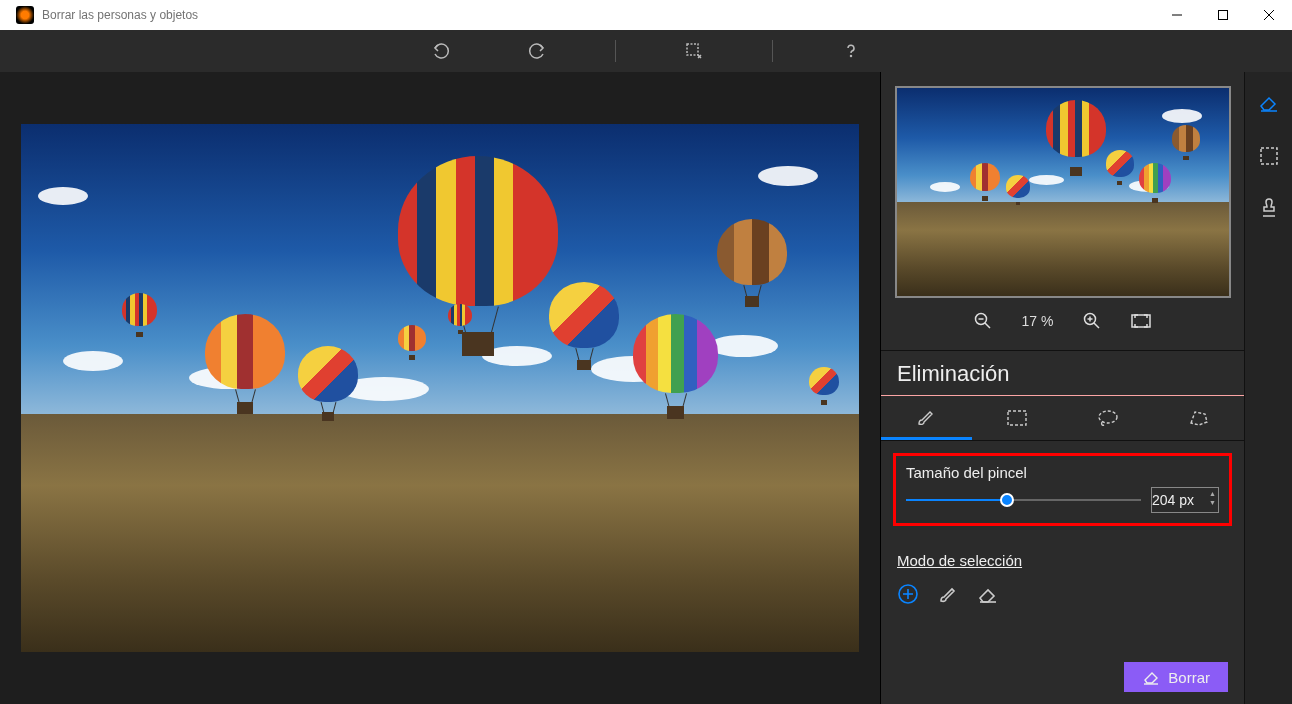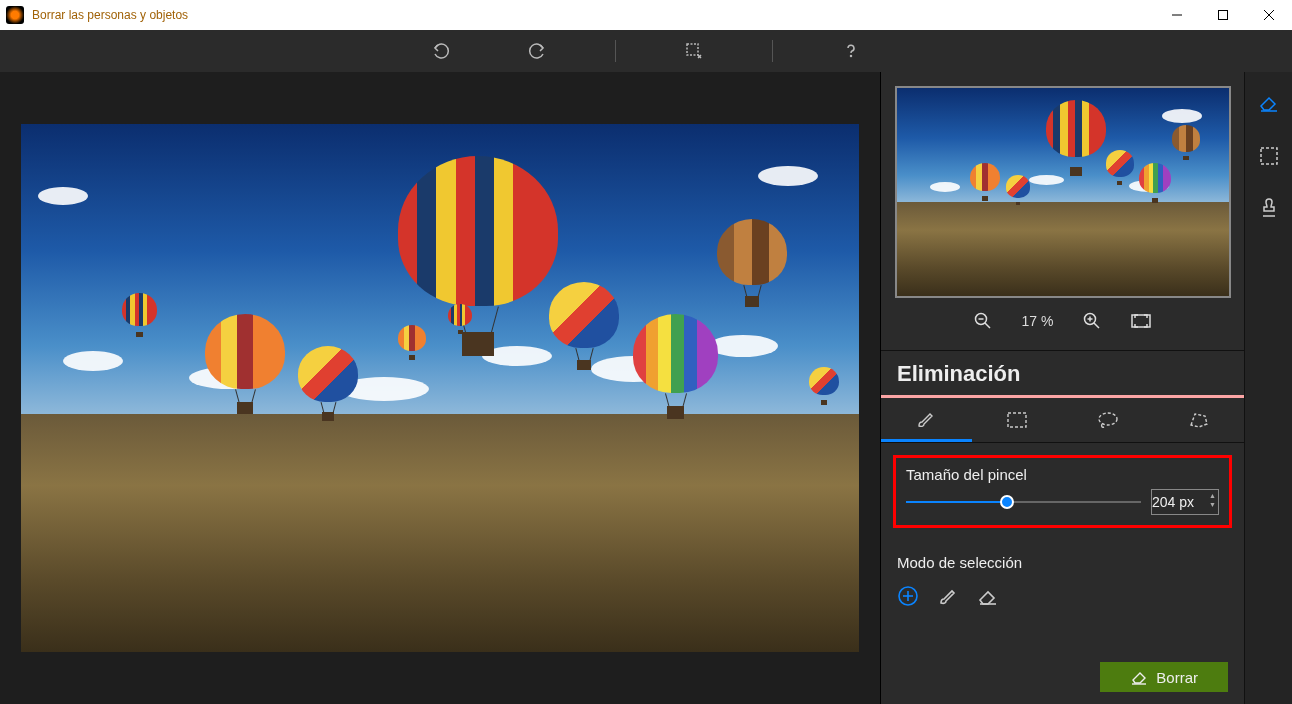--- a/index.html
+++ b/index.html
@@ -1,19 +1,19 @@
 <!DOCTYPE html>
 <html><head>
 <meta charset="utf-8">
 <style>
 * { margin: 0; padding: 0; box-sizing: border-box; font-family: "Segoe UI", Arial, sans-serif; }
 body { background: #1a1a1a; color: #e0e0e0; width: 1292px; height: 704px; overflow: hidden; }
 
 
-.titlebar { height: 30px; background: #ffffff; display: flex; align-items: center; padding-left: 6px; color: #a16207; }
+.titlebar { height: 30px; background: #ffffff; display: flex; align-items: center; padding-left: 16px; color: #737373; }
 .titlebar .app-icon { width: 18px; height: 18px; margin-right: 8px; border-radius: 3px; background: radial-gradient(circle, #ff7b00 30%, #000 70%); }
 .titlebar .title { font-size: 12px; flex: 1; }
 .win-controls { display: flex; }
 .win-btn { width: 46px; height: 30px; display: flex; align-items: center; justify-content: center; cursor: pointer; }
 .win-btn svg { stroke: #000; stroke-width: 1; fill: none; }
 
 
 .toolbar { height: 42px; background: #2b2b2b; display: flex; align-items: center; justify-content: center; gap: 60px; }
 .toolbar .tb-btn { width: 36px; height: 36px; display: flex; align-items: center; justify-content: center; color: #bbb; cursor: pointer; }
 .toolbar .divider { width: 1px; height: 22px; background: #555; }
@@ -25,47 +25,47 @@
 .canvas-img { width: 838px; height: 528px; position: relative; overflow: hidden; }
 
 
 .right-panel { width: 364px; background: #2b2b2b; display: flex; flex-direction: column; border-left: 1px solid #000; }
 .preview-area { padding: 14px 14px 8px 14px; display: flex; flex-direction: column; align-items: center; border-bottom: 1px solid #111; }
 .preview-img { width: 336px; height: 212px; border: 2px solid #888; position: relative; overflow: hidden; }
 .zoom-row { display: flex; align-items: center; gap: 30px; margin-top: 14px; margin-bottom: 12px; color: #ddd; font-size: 14px; }
 .zoom-btn { cursor: pointer; display: flex; }
 .zoom-btn svg, .zoom-row svg { stroke: #ddd; fill: none; stroke-width: 1.5; }
 
-.section-title { padding: 10px 16px 8px 16px; font-size: 22px; font-weight: 700; color: #eee; border-bottom: 3px solid #fca5a5; }
+.section-title { padding: 10px 16px 8px 16px; font-size: 22px; font-weight: 400; color: #eee; border-bottom: 1px solid #fca5a5; }
 
 .tool-tabs { display: flex; border-bottom: 1px solid #111; }
 .tool-tab { flex: 1; height: 44px; display: flex; align-items: center; justify-content: center; cursor: pointer; }
 .tool-tab.active { border-bottom: 3px solid #0a84ff; }
 .tool-tab svg { stroke: #ccc; fill: none; stroke-width: 1.4; }
 
 .brush-panel { margin: 12px; padding: 8px 10px 10px 10px; border: 3px solid #ff0000; border-radius: 0; }
 .brush-label { font-size: 15px; color: #eee; margin-bottom: 6px; }
 .brush-row { display: flex; align-items: center; gap: 10px; }
 .slider { flex: 1; position: relative; height: 18px; }
 .slider-track { position: absolute; top: 8px; left: 0; right: 0; height: 2px; background: #666; }
 .slider-fill { position: absolute; top: 8px; left: 0; width: 43%; height: 2px; background: #0a84ff; }
 .slider-thumb { position: absolute; top: 2px; left: 43%; width: 14px; height: 14px; background: #0a84ff; border: 2px solid #fff; border-radius: 50%; margin-left: -7px; }
 .brush-input { width: 68px; height: 26px; background: transparent; border: 1px solid #888; color: #eee; text-align: center; font-size: 14px; display: flex; align-items: center; justify-content: flex-start; position: relative; }
 .spinner { position: absolute; right: 2px; top: 1px; display: flex; flex-direction: column; font-size: 7px; line-height: 9px; color: #aaa; }
 
 .mode-section { padding: 14px 16px; }
-.mode-title { font-size: 15px; font-weight: 500; color: #eee; margin-bottom: 14px; }
+.mode-title { font-size: 15px; font-weight: 500; color: #eee; margin-bottom: 14px; text-decoration: underline; }
 .mode-btns { display: flex; gap: 18px; }
 .mode-btn { cursor: pointer; }
 .mode-btn svg { stroke: #ccc; fill: none; stroke-width: 1.6; }
 .mode-btn.add svg { stroke: #0a84ff; }
 
 .spacer { flex: 1; }
 .erase-row { padding: 12px 16px; display: flex; justify-content: flex-end; }
-.erase-btn { background: #4d7c0f; border: none; color: #eee; padding: 6px 30px; font-size: 15px; display: flex; align-items: center; gap: 8px; cursor: pointer; }
+.erase-btn { background: #8b5cf6; border: none; color: #eee; padding: 6px 18px; font-size: 15px; display: flex; align-items: center; gap: 8px; cursor: pointer; }
 .erase-btn svg { stroke: #eee; fill: none; stroke-width: 1.4; }
 
 
 .tool-strip { width: 48px; background: #242424; display: flex; flex-direction: column; align-items: center; padding-top: 20px; gap: 28px; border-left: 1px solid #111; }
 .strip-btn { cursor: pointer; }
 .strip-btn svg { stroke: #ccc; fill: none; stroke-width: 1.5; }
 .strip-btn.active svg { stroke: #0a84ff; }
 
 
 .scene { position: absolute; inset: 0; }

